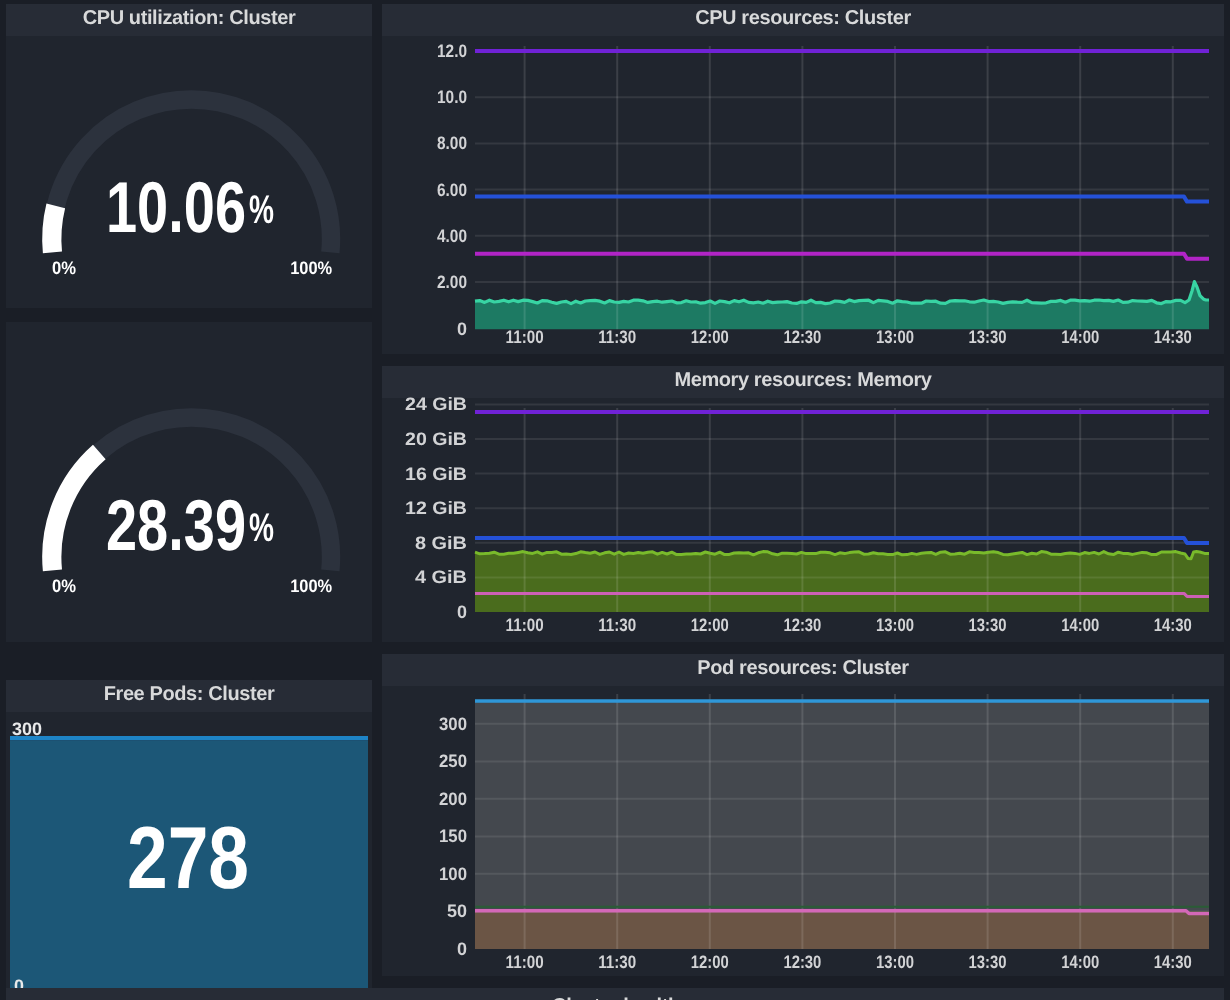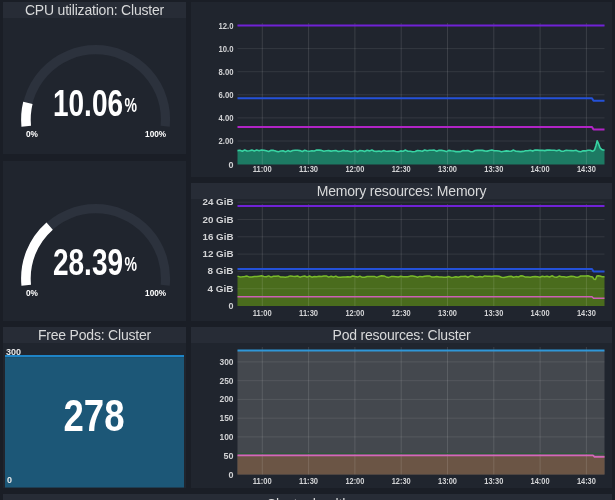--- a/index.html
+++ b/index.html
@@ -1,17 +1,17 @@
 <!DOCTYPE html>
 <html><head><meta charset="utf-8"><style>
 *{margin:0;padding:0;box-sizing:border-box}
 html,body{width:615px;height:500px;background:#1a1e26;font-family:"Liberation Sans",sans-serif;overflow:hidden;-webkit-font-smoothing:antialiased}
 .panel{position:absolute;background:#20252e;overflow:hidden}
 .tt{position:absolute;left:0;top:0;width:100%;height:16px;background:#272c36;color:#d8d9da;
-font-size:14px;font-weight:normal;line-height:16px;text-align:center;letter-spacing:-0.2px}
+font-size:10px;font-weight:bold;line-height:16px;text-align:center;letter-spacing:-0.2px}
 svg text{font-family:"Liberation Sans",sans-serif}
 </style></head><body>
 <div class="panel" style="left:3px;top:2px;width:183px;height:152px">
     <div class="tt">CPU utilization: Cluster</div>
     <svg width="183" height="162" style="position:absolute;left:0;top:0">
 <path d="M 23.22 124.19 A 69.8 69.8 0 1 1 162.18 124.19" stroke="#2c323d" stroke-width="9.2" fill="none"></path>
 <path d="M 23.22 124.19 A 69.8 69.8 0 0 1 24.89 100.95" stroke="#ffffff" stroke-width="9.6" fill="none"></path>
 <text x="85" y="114" font-size="36" font-weight="bold" fill="#ffffff" text-anchor="middle" textLength="70" lengthAdjust="spacingAndGlyphs">10.06</text>
 <text x="121.5" y="109.5" font-size="20" font-weight="bold" fill="#ffffff" text-anchor="start" textLength="12.5" lengthAdjust="spacingAndGlyphs">%</text>
 <text x="29" y="135" font-size="9" font-weight="bold" fill="#ffffff" text-anchor="middle" textLength="12" lengthAdjust="spacingAndGlyphs">0%</text>
@@ -21,31 +21,32 @@
 <div class="panel" style="left:3px;top:161px;width:183px;height:160px">
     <svg width="183" height="162" style="position:absolute;left:0;top:0">
 <path d="M 23.22 124.19 A 69.8 69.8 0 1 1 162.18 124.19" stroke="#2c323d" stroke-width="9.2" fill="none"></path>
 <path d="M 23.22 124.19 A 69.8 69.8 0 0 1 46.65 65.04" stroke="#ffffff" stroke-width="9.6" fill="none"></path>
 <text x="85" y="114" font-size="36" font-weight="bold" fill="#ffffff" text-anchor="middle" textLength="70" lengthAdjust="spacingAndGlyphs">28.39</text>
 <text x="121.5" y="109.5" font-size="20" font-weight="bold" fill="#ffffff" text-anchor="start" textLength="12.5" lengthAdjust="spacingAndGlyphs">%</text>
 <text x="29" y="135" font-size="9" font-weight="bold" fill="#ffffff" text-anchor="middle" textLength="12" lengthAdjust="spacingAndGlyphs">0%</text>
 <text x="152.6" y="135" font-size="9" font-weight="bold" fill="#ffffff" text-anchor="middle" textLength="21" lengthAdjust="spacingAndGlyphs">100%</text>
 </svg>
   </div>
-<div class="panel" style="left:3px;top:327px;width:183px;height:161px">
+<div class="panel" style="left:3px;top:340px;width:183px;height:161px">
     <div class="tt">Free Pods: Cluster</div>
     <svg width="183" height="145" style="position:absolute;left:0;top:16px">
 <rect x="2" y="12" width="179" height="2.2" fill="#1e84c6"></rect>
 <rect x="2" y="14.2" width="179" height="130.3" fill="#1c5777"></rect>
 <text x="3" y="11.5" font-size="9" font-weight="bold" fill="#e8e9ea" text-anchor="start" textLength="15" lengthAdjust="spacingAndGlyphs">300</text>
 <text x="91" y="88" font-size="44" font-weight="bold" fill="#ffffff" text-anchor="middle" textLength="61" lengthAdjust="spacingAndGlyphs">278</text>
 <text x="4" y="140" font-size="9" font-weight="bold" fill="#e8e9ea" text-anchor="start" textLength="5" lengthAdjust="spacingAndGlyphs">0</text>
 </svg>
   </div>
 <div class="panel" style="left:191px;top:2px;width:421px;height:175px">
+    <div class="tt">CPU resources: Cluster</div>
     <svg width="421" height="175" style="position:absolute;left:0;top:0">
 <polygon points="46.5,162.6 46.5,148.6 48.9,148.3 51.3,149.2 53.7,148.1 56.1,149.0 58.5,148.7 60.9,148.1 63.3,148.9 65.7,148.1 68.1,148.8 70.5,148.1 72.9,148.2 75.3,148.8 77.7,149.5 80.1,148.3 82.5,148.4 84.9,149.1 87.3,149.7 89.7,149.0 92.1,148.7 94.5,149.8 96.9,148.6 99.3,149.5 101.7,148.5 104.1,148.3 106.5,148.2 108.9,148.6 111.3,149.5 113.7,148.3 116.1,149.0 118.5,149.2 120.9,148.7 123.3,149.0 125.7,148.1 128.1,148.1 130.5,148.4 132.9,149.2 135.3,148.8 137.7,148.6 140.1,149.1 142.5,148.8 144.9,148.5 147.3,149.4 149.7,149.3 152.1,148.4 154.5,149.0 156.9,148.9 159.3,149.6 161.7,149.3 164.1,148.5 166.5,149.7 168.9,148.5 171.3,148.8 173.7,149.4 176.1,148.3 178.5,148.9 180.9,148.1 183.3,149.2 185.7,149.4 188.1,149.0 190.5,149.6 192.9,148.6 195.3,149.3 197.7,149.1 200.1,149.0 202.5,148.8 204.9,149.5 207.3,149.7 209.7,148.9 212.1,149.2 214.5,148.1 216.9,149.3 219.3,149.2 221.7,149.8 224.1,149.5 226.5,148.5 228.9,148.7 231.3,149.2 233.7,148.0 236.1,148.8 238.5,148.3 240.9,148.2 243.3,148.1 245.7,149.3 248.1,148.2 250.5,148.4 252.9,148.7 255.3,149.6 257.7,148.4 260.1,148.8 262.5,149.0 264.9,149.6 267.3,149.5 269.7,149.6 272.1,148.5 274.5,148.7 276.9,148.6 279.3,149.6 281.7,149.7 284.1,148.5 286.5,148.3 288.9,148.4 291.3,148.4 293.7,148.9 296.1,149.1 298.5,148.5 300.9,148.0 303.3,148.8 305.7,148.7 308.1,149.0 310.5,149.7 312.9,149.2 315.3,148.9 317.7,149.1 320.1,149.2 322.5,148.1 324.9,149.3 327.3,149.4 329.7,149.6 332.1,149.4 334.5,148.7 336.9,148.7 339.3,148.2 341.7,149.1 344.1,148.1 346.5,148.1 348.9,148.4 351.3,148.3 353.7,148.6 356.1,148.1 358.5,148.0 360.9,148.3 363.3,148.2 365.7,148.7 368.1,148.0 370.5,149.2 372.9,149.1 375.3,148.3 377.7,148.5 380.1,148.6 382.5,148.7 384.9,148.2 387.3,149.4 389.7,149.8 392.1,148.8 394.5,148.9 396.9,148.2 399.3,148.2 401.5,149.3 403.5,148.0 405.0,143.5 406.2,138.8 407.5,141.5 409.0,145.8 410.8,147.6 412.0,148.0 413.5,148.0 413.5,162.6" fill="#1d7a63"></polygon>
 <line x1="46.5" y1="23.5" x2="413.5" y2="23.5" stroke="rgba(255,255,255,0.09)" stroke-width="1"></line>
 <line x1="46.5" y1="46.6" x2="413.5" y2="46.6" stroke="rgba(255,255,255,0.09)" stroke-width="1"></line>
 <line x1="46.5" y1="69.7" x2="413.5" y2="69.7" stroke="rgba(255,255,255,0.09)" stroke-width="1"></line>
 <line x1="46.5" y1="92.8" x2="413.5" y2="92.8" stroke="rgba(255,255,255,0.09)" stroke-width="1"></line>
 <line x1="46.5" y1="115.9" x2="413.5" y2="115.9" stroke="rgba(255,255,255,0.09)" stroke-width="1"></line>
 <line x1="46.5" y1="139.0" x2="413.5" y2="139.0" stroke="rgba(255,255,255,0.09)" stroke-width="1"></line>
 <line x1="71.3" y1="21" x2="71.3" y2="162.6" stroke="rgba(255,255,255,0.12)" stroke-width="1"></line>
 <line x1="117.6" y1="21" x2="117.6" y2="162.6" stroke="rgba(255,255,255,0.12)" stroke-width="1"></line>

